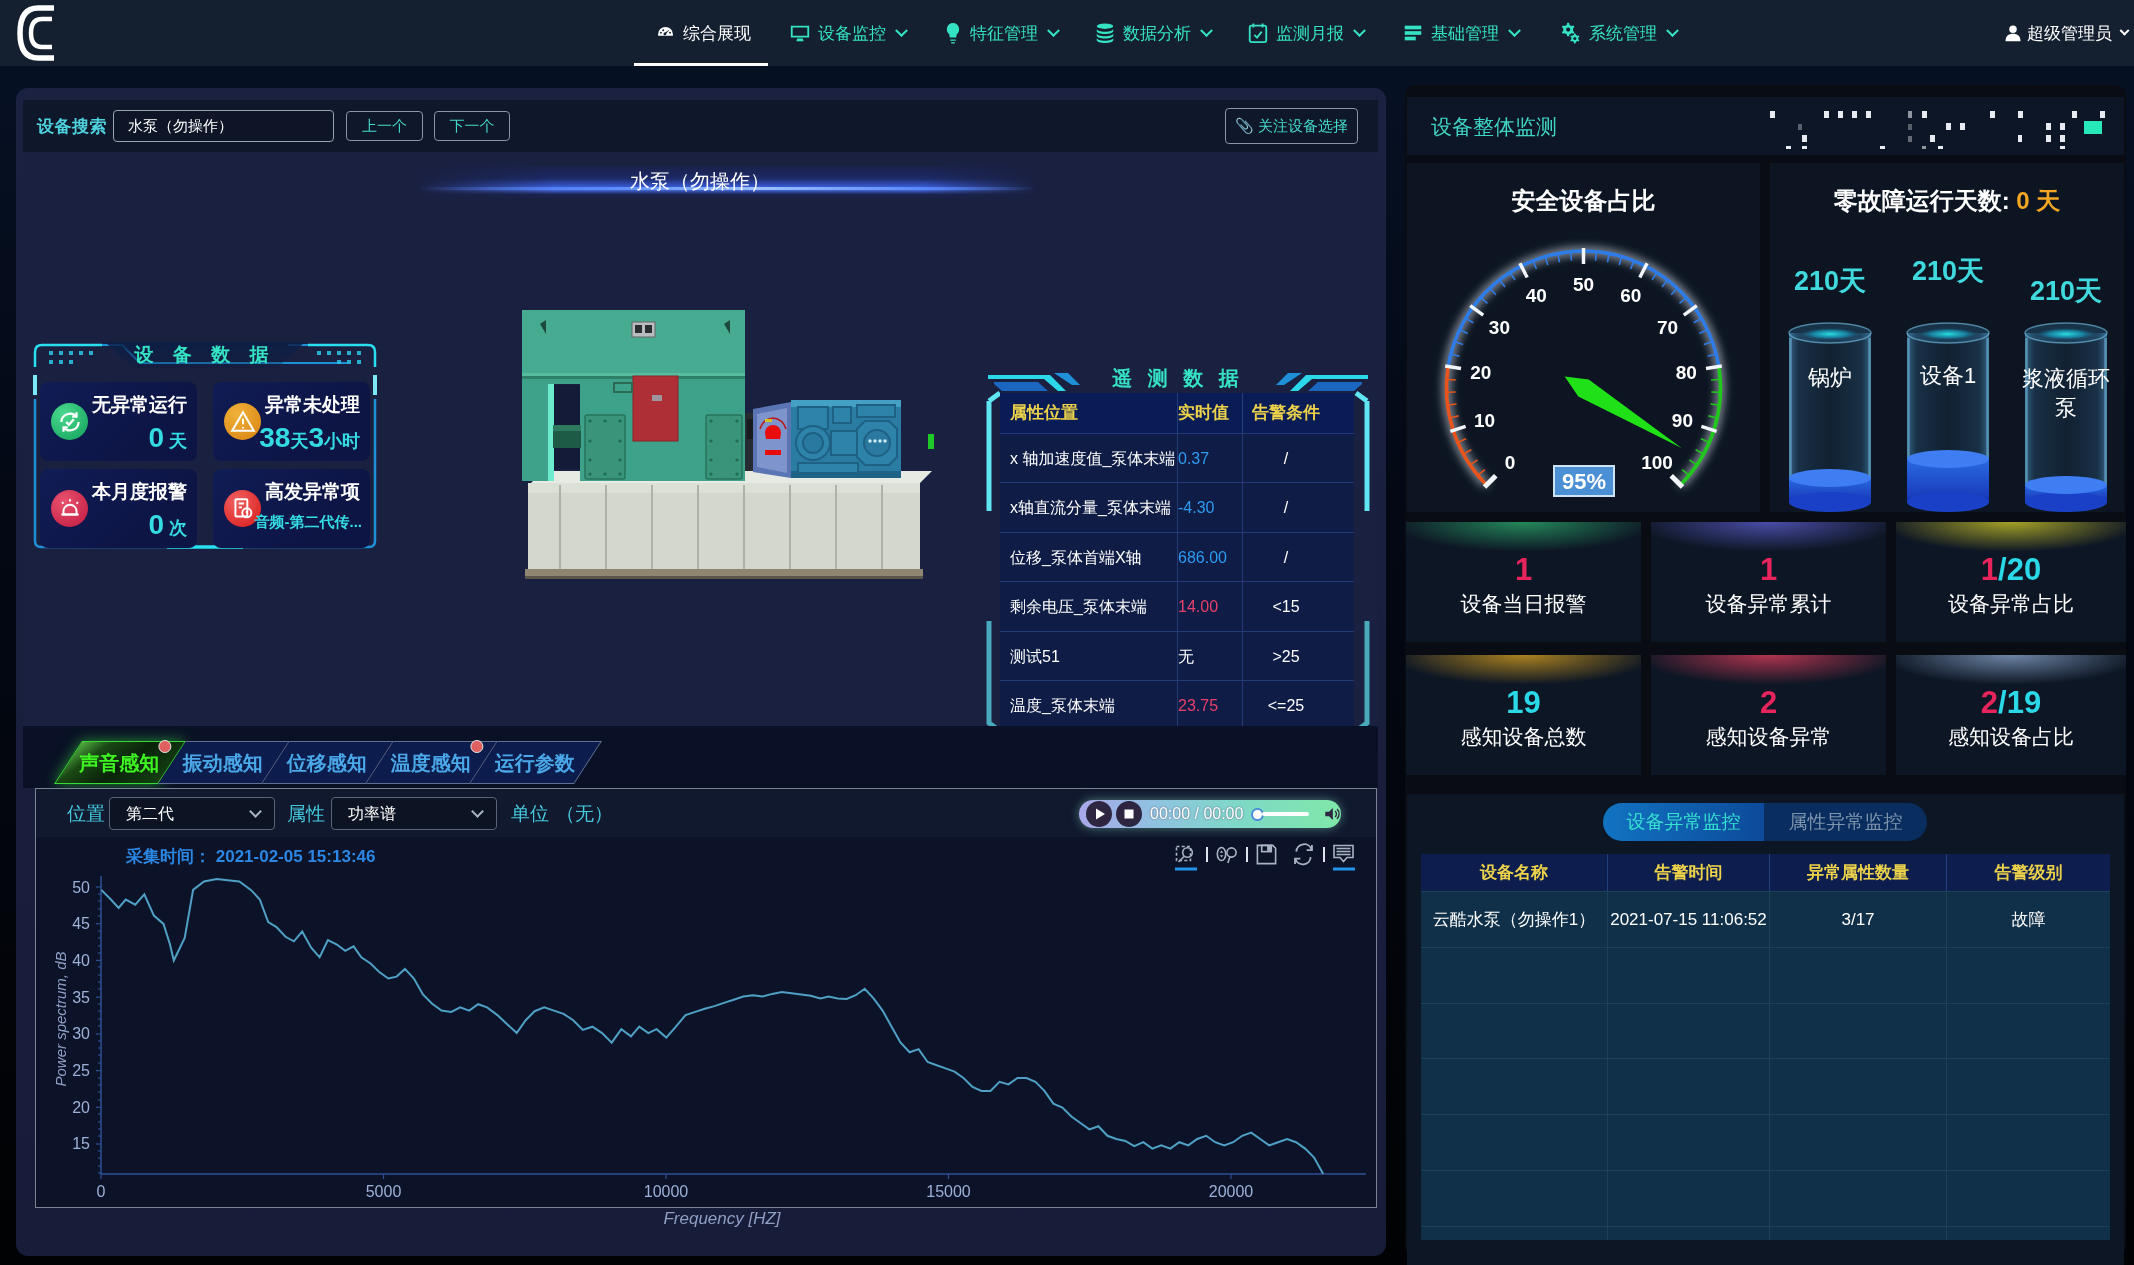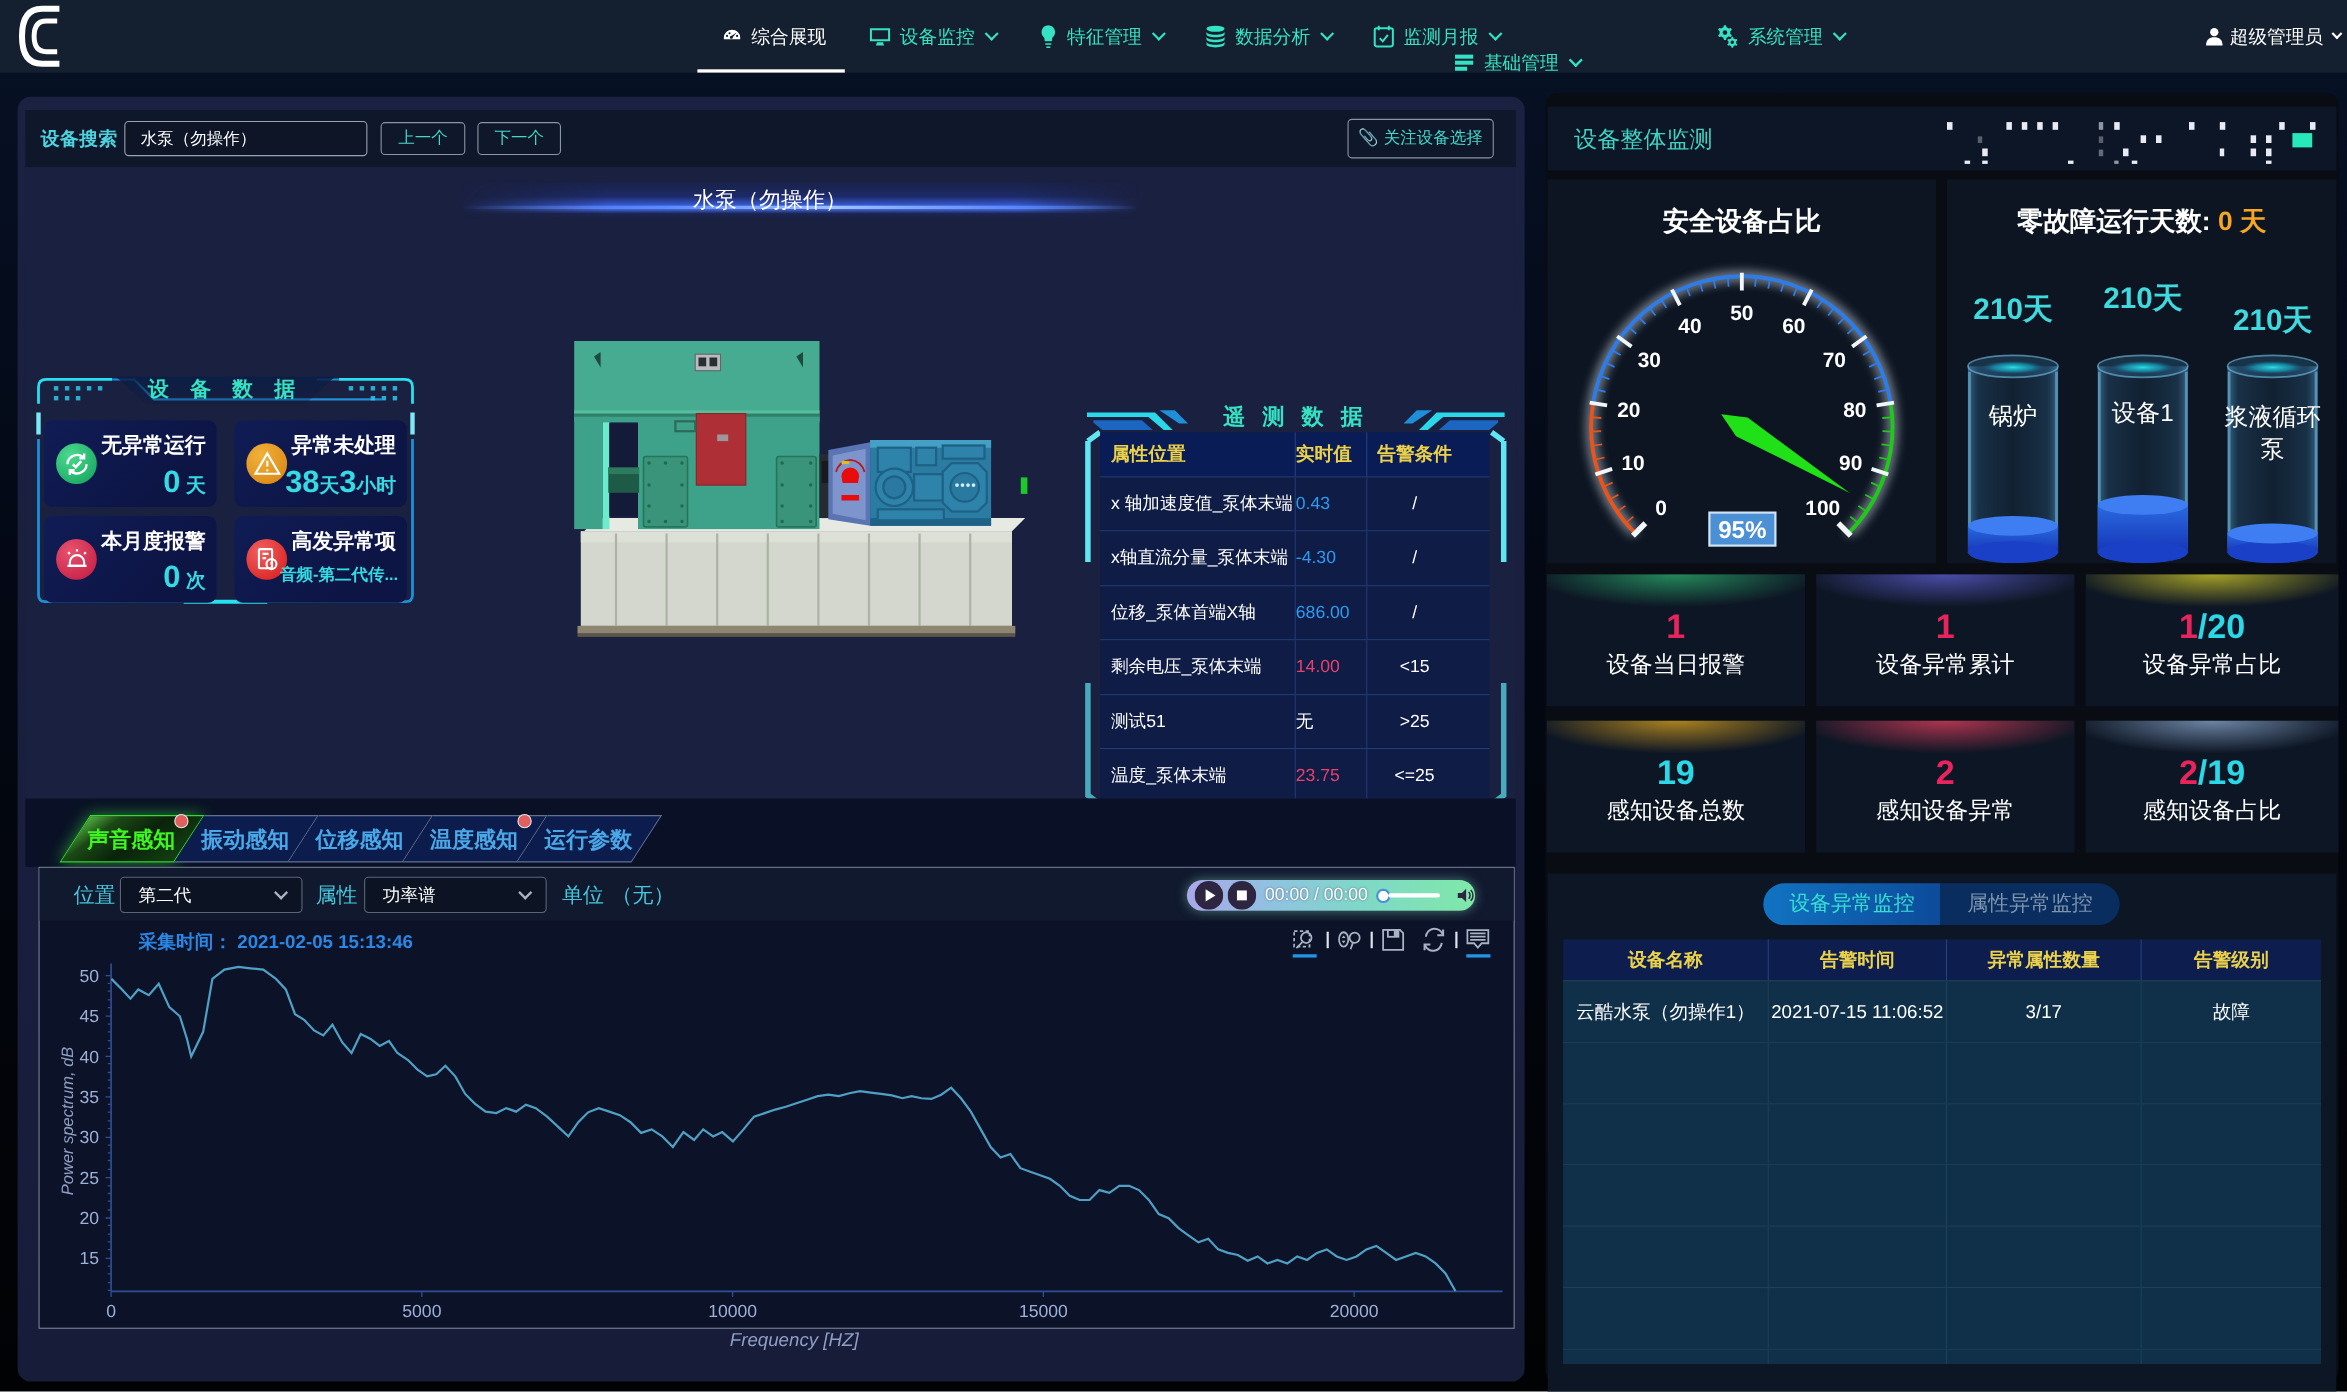--- a/index.html
+++ b/index.html
@@ -144,21 +144,21 @@
       <span class="chev"></span>
   </div>
   <div class="nav-item" style="left:1247px;">
     <svg width="22" height="22" viewBox="0 0 24 24" fill="none" stroke="#35e2c3" stroke-width="2">
         <rect x="3" y="4" width="18" height="18" rx="2"></rect>
         <path d="M7 1.5 V6 M17 1.5 V6 M8 14 L11 17 L16 10.5"></path>
       </svg>
     <span>监测月报</span>
       <span class="chev"></span>
   </div>
-  <div class="nav-item" style="left:1320px;margin-top:24px;">
+  <div class="nav-item" style="left:1402px;">
     <svg width="22" height="22" viewBox="0 0 24 24" fill="#35e2c3">
         <rect x="3" y="4" width="18" height="4"></rect>
         <rect x="3" y="10" width="18" height="4"></rect>
         <rect x="3" y="16" width="12" height="4"></rect>
       </svg>
     <span>基础管理</span>
       <span class="chev"></span>
   </div>
   <div class="nav-item" style="left:1558px;">
     <svg width="24" height="24" viewBox="0 0 26 26" fill="#35e2c3">
@@ -310,21 +310,21 @@
       <path d="M381 230 V332 L370 340" fill="none" stroke="#5fe6f2" stroke-width="5" opacity=".7"></path>
     </svg>
     <div class="tl-table">
       <div class="tl-hrow">
           <div class="c1">属性位置</div>
           <div class="c2">实时值</div>
           <div class="c3">告警条件</div>
         </div>
       <div class="tl-row">
           <div class="c1">x 轴加速度值_泵体末端</div>
-          <div class="c2 blue">0.43</div>
+          <div class="c2 blue">0.37</div>
           <div class="c3">/</div>
         </div>
       <div class="tl-row">
           <div class="c1">x轴直流分量_泵体末端</div>
           <div class="c2 blue">-4.30</div>
           <div class="c3">/</div>
         </div>
       <div class="tl-row">
           <div class="c1">位移_泵体首端X轴</div>
           <div class="c2 blue">686.00</div>

